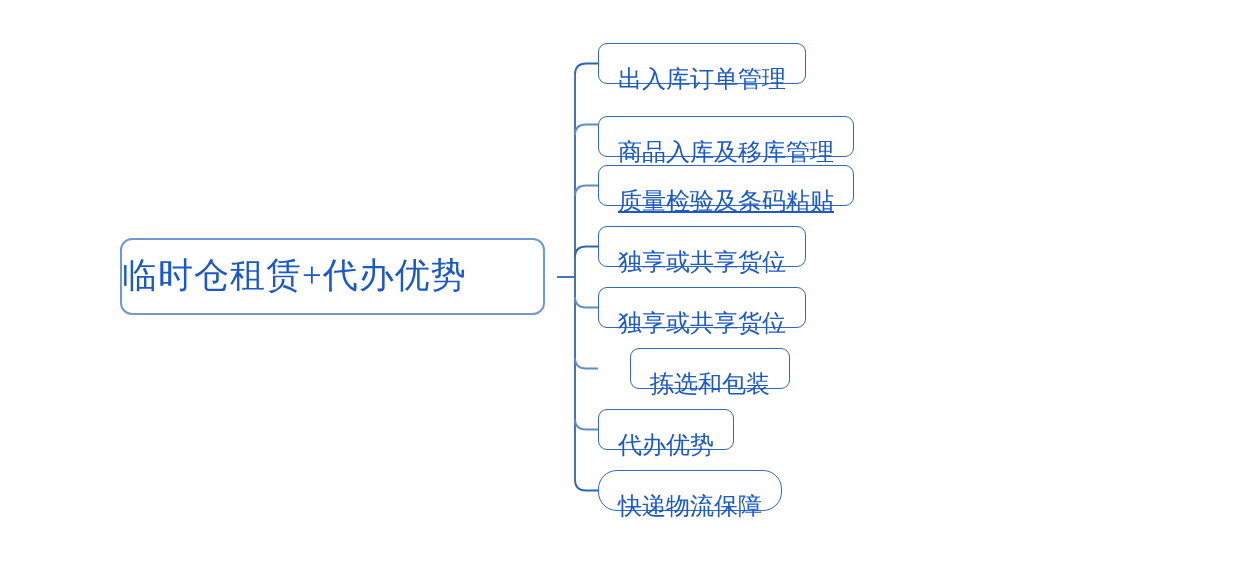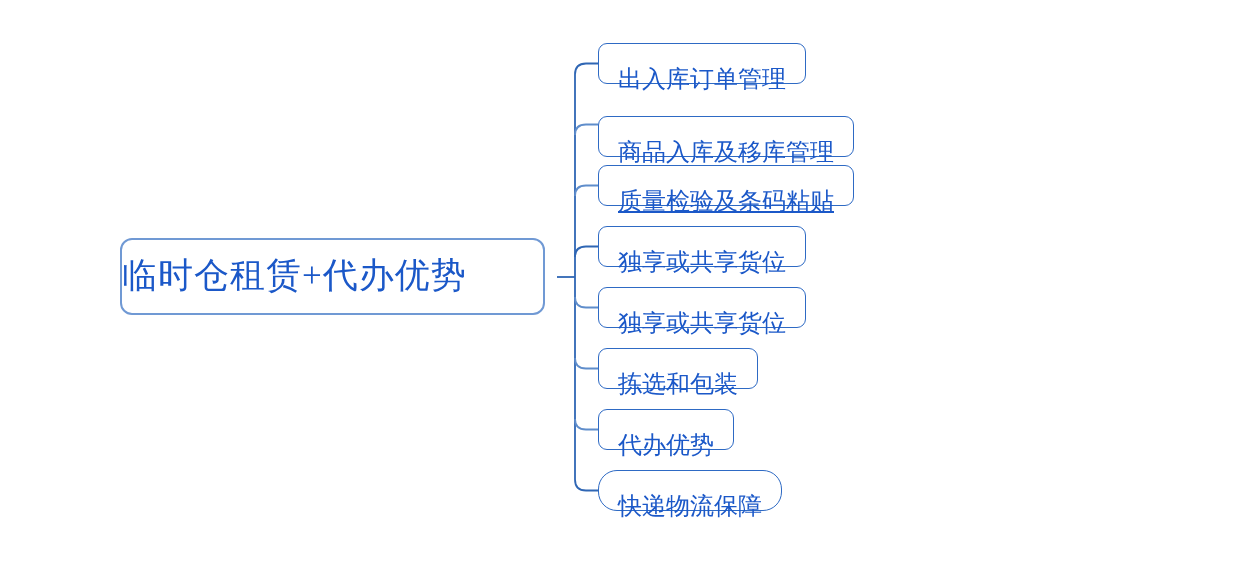--- a/index.html
+++ b/index.html
@@ -50,21 +50,21 @@
     border-radius: 9px;
     font-size: 24px;
     line-height: 38px;
     padding: 16px 19px;
   }
   .branches .branch-node:nth-of-type(1) { top: 43px;  }
   .branches .branch-node:nth-of-type(2) { top: 116px; }
   .branches .branch-node:nth-of-type(3) { top: 165px; text-decoration: underline; }
   .branches .branch-node:nth-of-type(4) { top: 226px; }
   .branches .branch-node:nth-of-type(5) { top: 287px; }
-  .branches .branch-node:nth-of-type(6) { top: 348px; }
+  .branches .branch-node:nth-of-type(6) { top: 348px; margin-left: 32px; }
   .branches .branch-node:nth-of-type(7) { top: 409px; }
   .branches .branch-node:nth-of-type(8) { top: 470px; border-radius: 19px; }
 </style>
 </head>
 <body>
 
 <div class="canvas">
 
   <svg class="connectors" viewBox="0 0 1234 576" xmlns="http://www.w3.org/2000/svg">
 

